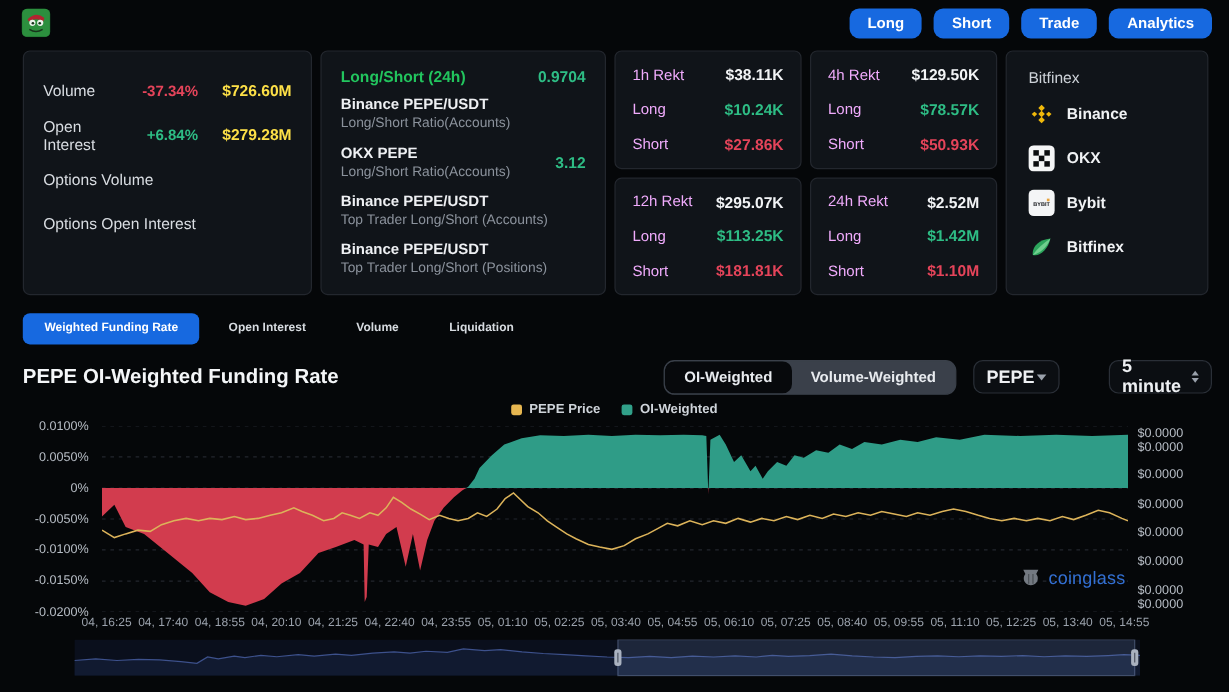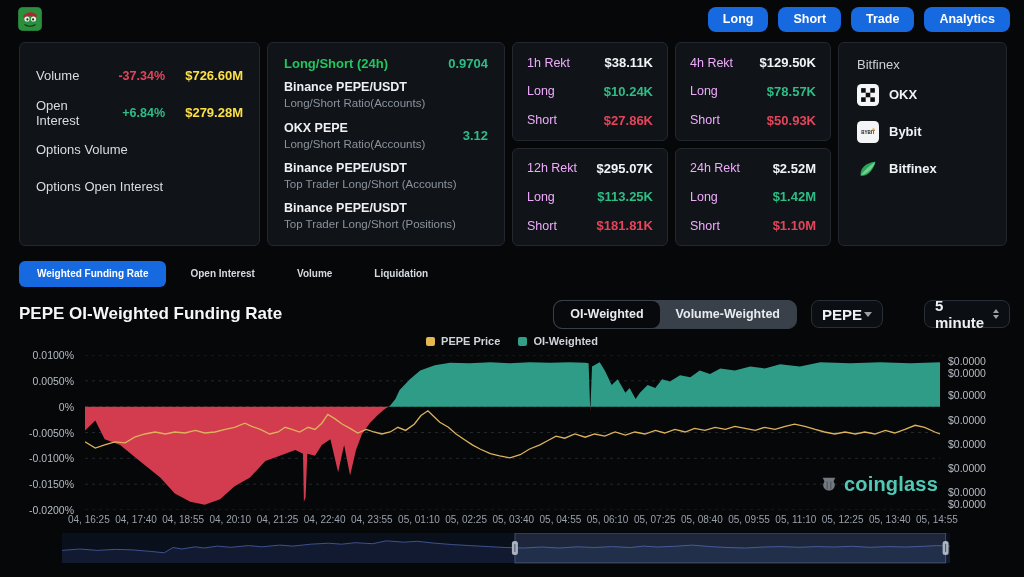--- a/index.html
+++ b/index.html
@@ -72,21 +72,21 @@
   .legend-swatch { width:9px; height:9px; border-radius:2px; }
   .legend-label { font-size:11px; font-weight:bold; color:#cfd4da; }
   .plot-svg { position:absolute; left:85px; top:22px; }
   .y-left { position:absolute; left:0; top:22px; width:78px; height:155px; }
   .y-left span { position:absolute; right:4px; transform:translateY(-50%); font-size:10.5px; color:#b6bcc4; }
   .y-right { position:absolute; left:944px; top:22px; width:76px; height:155px; }
   .y-right span { position:absolute; left:4px; transform:translateY(-50%); font-size:10.5px; color:#b6bcc4; }
   .x-labels { position:absolute; left:68px; top:181px; width:890px; display:flex; justify-content:space-between; }
   .x-labels span { font-size:10px; color:#9aa1ab; white-space:nowrap; }
   .watermark { position:absolute; top:140px; right:86px; display:flex; align-items:center; gap:6px; opacity:0.85; }
-  .wm-text { color:#5eead4; font-size:20px; font-weight:bold; letter-spacing:0.2px; }
+  .wm-text { color:#3b82f6; font-size:15px; font-weight:normal; letter-spacing:0.2px; }
   .nav-svg { position:absolute; left:62px; top:200px; }
 </style>
 </head>
 <body>
 
 <div class="header">
   <div class="brand">
     <span class="logo">
       <svg width="24" height="24" viewBox="0 0 24 24">
         <rect width="24" height="24" rx="4" fill="#2c8f3e"></rect>
@@ -215,20 +215,32 @@
         </div>
       <div class="rekt-row">
           <span class="rekt-label">Short</span>
           <span class="rekt-short">$1.10M</span>
         </div>
     </section>
   </div>
 
   <section class="card trending-card">
     <div class="tr-title">Bitfinex</div>
+    <div class="tr-item">
+      <span class="tr-icon">
+        <svg width="22" height="22" viewBox="0 0 24 24" fill="#f0b90b">
+          <path d="M12 3.5 15 6.5 12 9.5 9 6.5z"></path>
+            <path d="M5.5 10 8 12 5.5 14.5 3 12z"></path>
+          <path d="M18.5 10 21 12 18.5 14.5 16 12z"></path>
+            <path d="M12 9 15 12 12 15 9 12z"></path>
+          <path d="M12 14.5 15 17.5 12 20.5 9 17.5z"></path>
+        </svg>
+      </span>
+      <span class="tr-name">Binance</span>
+    </div>
     <div class="tr-item">
       <span class="tr-icon">
         <svg width="22" height="22" viewBox="0 0 24 24">
           <rect width="24" height="24" rx="5" fill="#f4f5f6"></rect>
           <rect x="4.5" y="4.5" width="5" height="5" fill="#0b0d10"></rect>
             <rect x="14.5" y="4.5" width="5" height="5" fill="#0b0d10"></rect>
           <rect x="9.5" y="9.5" width="5" height="5" fill="#0b0d10"></rect>
           <rect x="4.5" y="14.5" width="5" height="5" fill="#0b0d10"></rect>
             <rect x="14.5" y="14.5" width="5" height="5" fill="#0b0d10"></rect>
         </svg>

